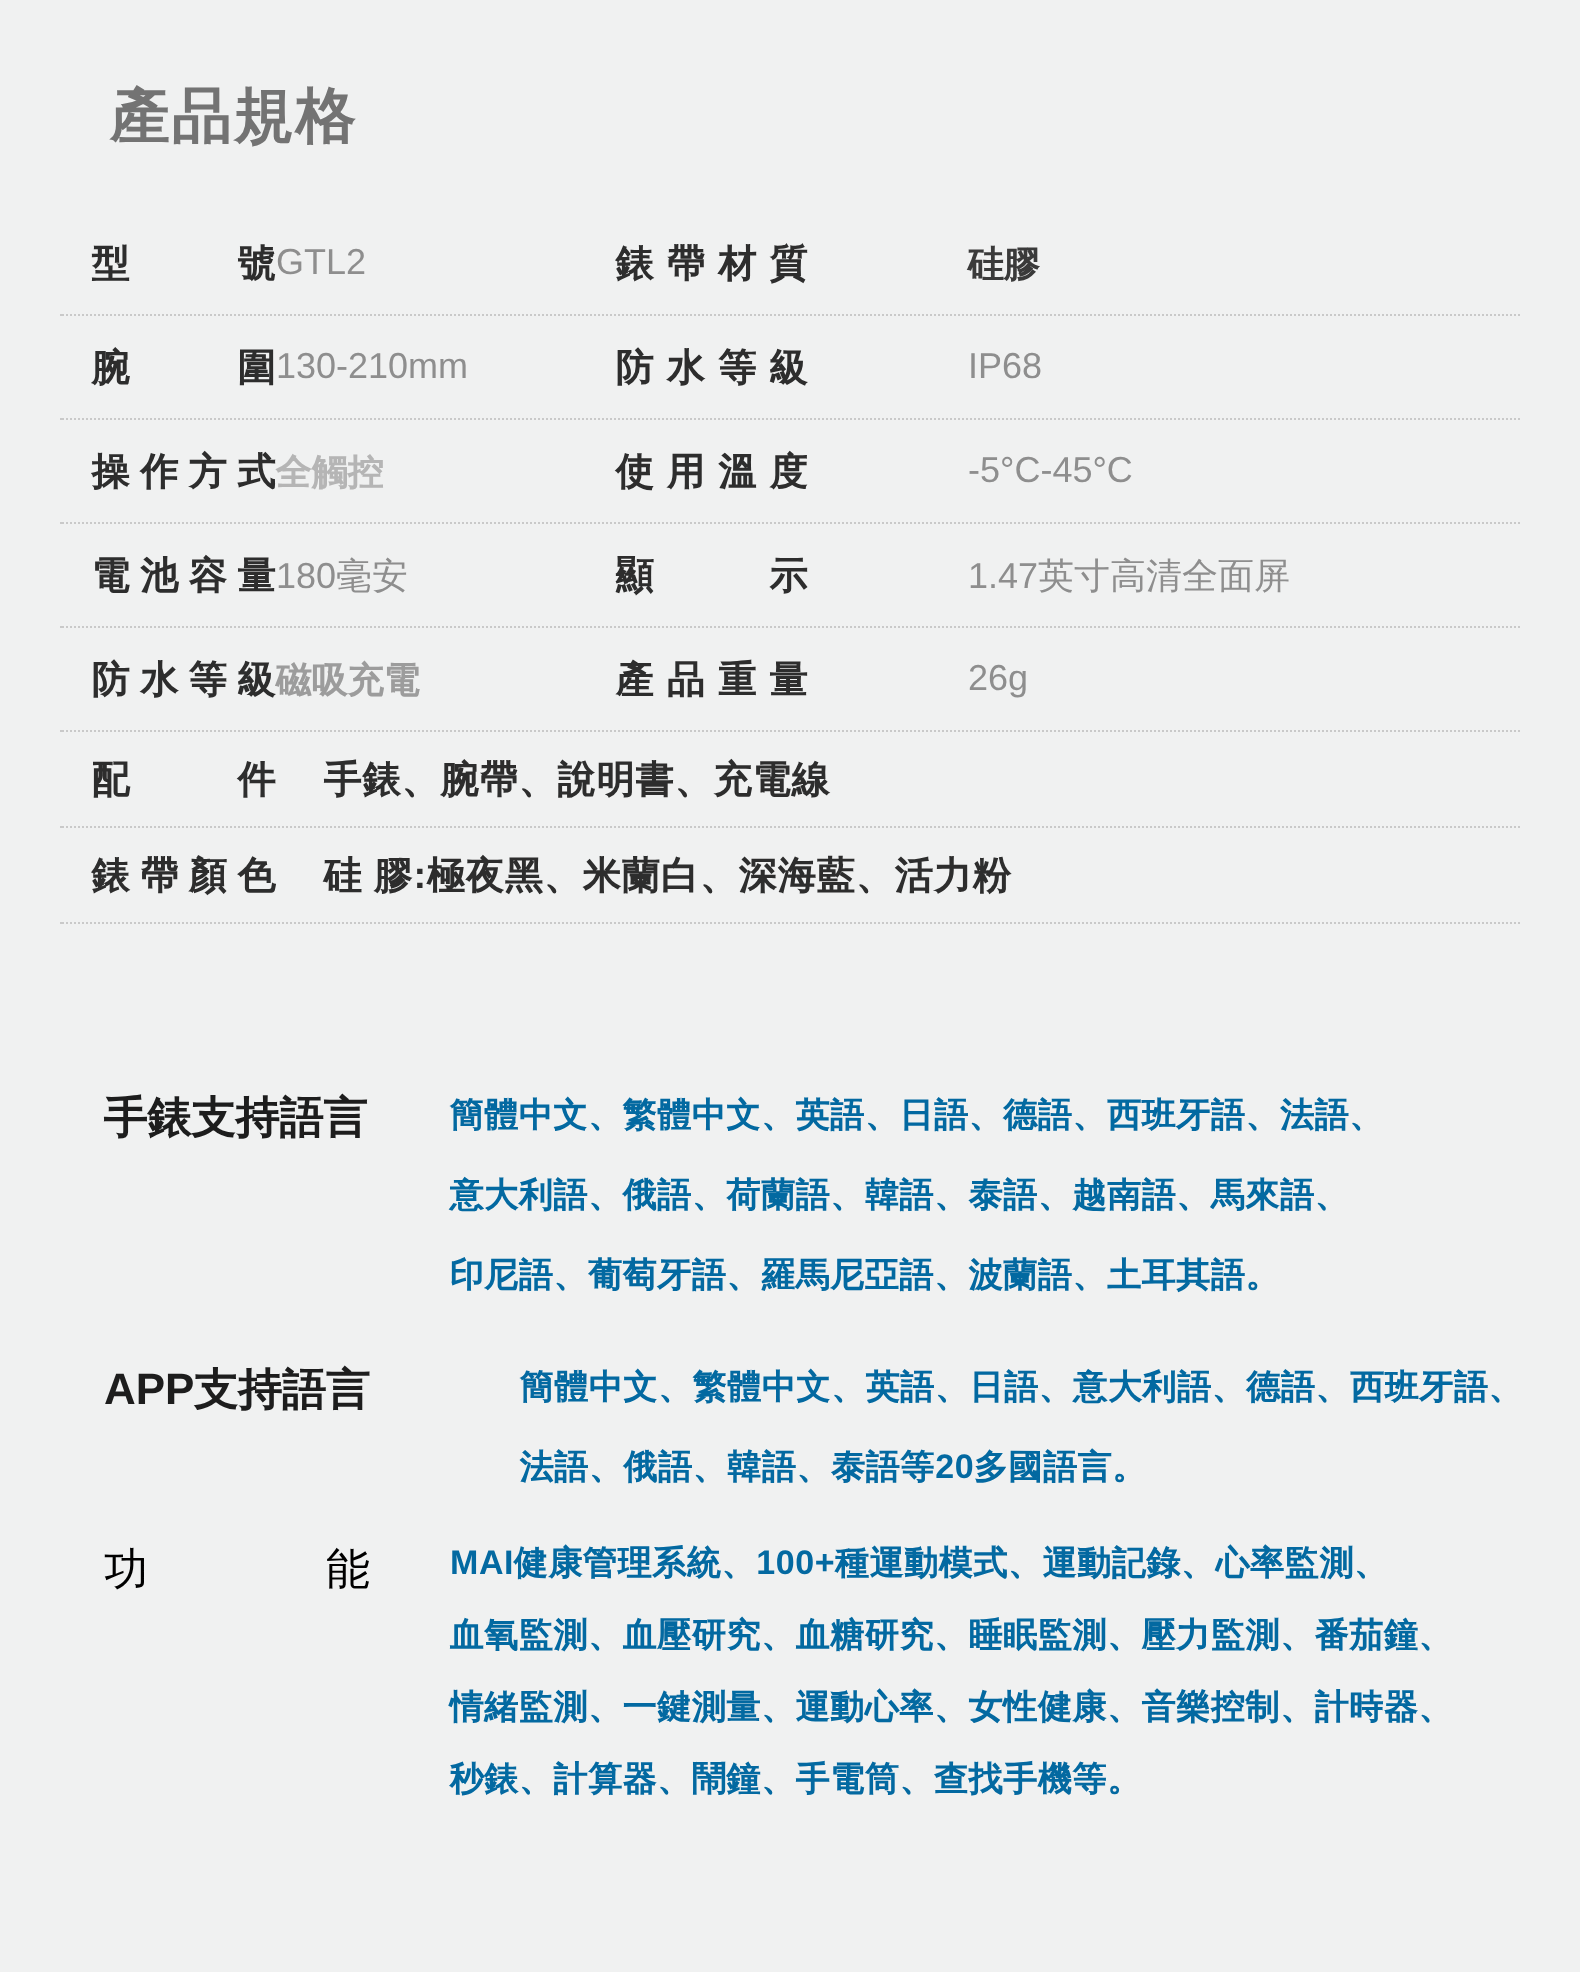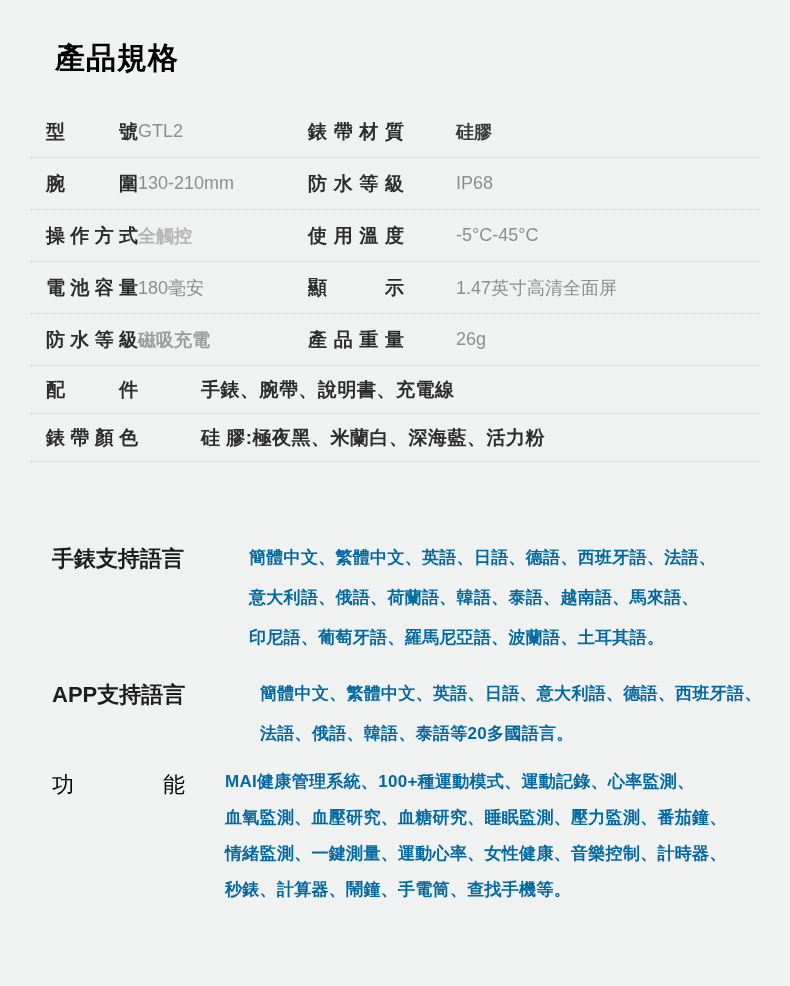--- a/index.html
+++ b/index.html
@@ -18,21 +18,21 @@
     background:var(--bg);
     font-family:"Liberation Sans","DejaVu Sans",sans-serif;
     overflow:hidden;
     position:relative;
   }
   .page{padding-top:38px;}
   h1.page-title{
     margin-left:55px;
     font-size:30px;
     font-weight:800;
-    color:#000000;
+    color:#737373;
     letter-spacing:1px;
   }
   
   .spec-table{
     margin:27px 30px 0 30px; 
   }
   .spec-row{
     display:flex;
     align-items:center;
     height:52px;
@@ -57,27 +57,27 @@
   .val{
     font-size:18px;
     font-weight:400;
     color:var(--value-gray);
     white-space:nowrap;
   }
   .val.l{
     flex:0 0 170px; 
   }
   .val.r{
-    margin-left:52px; 
+    margin-left:80px; 
   }
   .val.light-bold{font-weight:700;color:var(--value-light);}
   .val.mid-bold{font-weight:700;color:var(--value-mid);}
   .val.dark-bold{font-weight:700;color:var(--value-dark);}
   .val.full-val{
-    margin-left:63px;
+    margin-left:24px;
     font-size:19px;
     font-weight:700;
     color:var(--label);
     letter-spacing:.5px;
   }
   
   .sections{
     margin:76px 30px 0 52px;
   }
   .lang-section{
@@ -111,21 +111,21 @@
     color:#0369a1;
     letter-spacing:.3px;
   }
   .sec-content .line{
     line-height:40px;
     white-space:nowrap;
   }
   .sec-content.tight .line{
     line-height:36px;
   }
-  #section-watch{margin-bottom:16px;gap:24px;}
+  #section-watch{margin-bottom:16px;}
   #section-app{margin-bottom:10px;gap:35px;}
 </style>
 </head>
 <body>
 
 <div class="page">
 
   <h1 class="page-title">產品規格</h1>
 
   <div class="spec-table">

